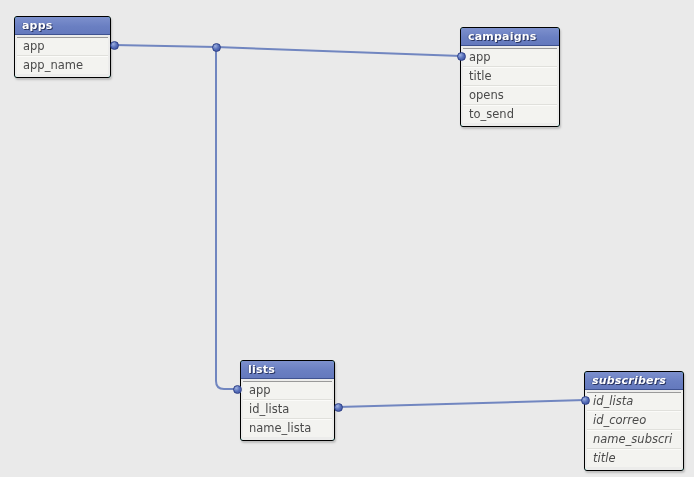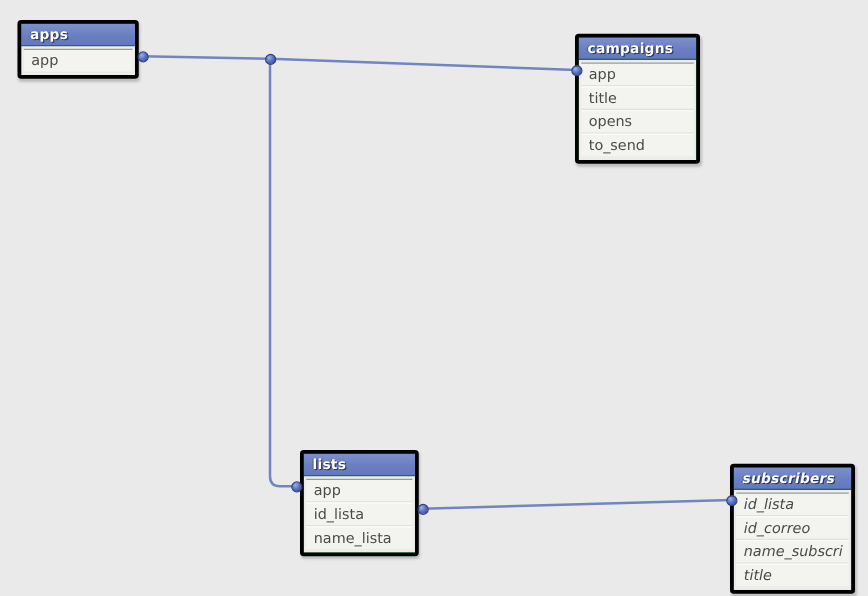--- a/index.html
+++ b/index.html
@@ -25,22 +25,22 @@
     left: 0;
     top: 0;
     width: 694px;
     height: 477px;
     pointer-events: none;
   }
   
   .table-box {
     position: absolute;
     box-sizing: border-box;
-    background: #15803d;
-    border: 3px solid #000000;
+    background: #14b8a6;
+    border: 1px solid #000000;
     border-radius: 3px;
     box-shadow: 1px 2px 2px rgba(90,90,90,0.30);
     overflow: hidden;
   }
   .table-header {
     height: 17px;
     line-height: 17px;
     background: linear-gradient(to bottom, #7d90cd 0%, #6a7fc2 55%, #6479bd 100%);
     border-bottom: 1px solid #3f5290;
     color: #ffffff;
@@ -97,20 +97,21 @@
 
     <path d="M 216 47 L 216 381 Q 216 389 224 389 L 237 389" fill="none" stroke="#7186c0" stroke-width="2"></path>
 
     <path d="M 338 407 L 585 400" fill="none" stroke="#7186c0" stroke-width="2"></path>
   </svg>
 
   <div class="table-box" style="left:14px; top:16px; width:97px;">
     <div class="table-header">apps</div>
     <div class="table-rows">
       <div class="field-row">app</div>
+      <div class="field-row">app_name</div>
     </div>
   </div>
 
   <div class="table-box" style="left:460px; top:27px; width:100px;">
     <div class="table-header">campaigns</div>
     <div class="table-rows">
       <div class="field-row">app</div>
       <div class="field-row">title</div>
       <div class="field-row">opens</div>
       <div class="field-row">to_send</div>

